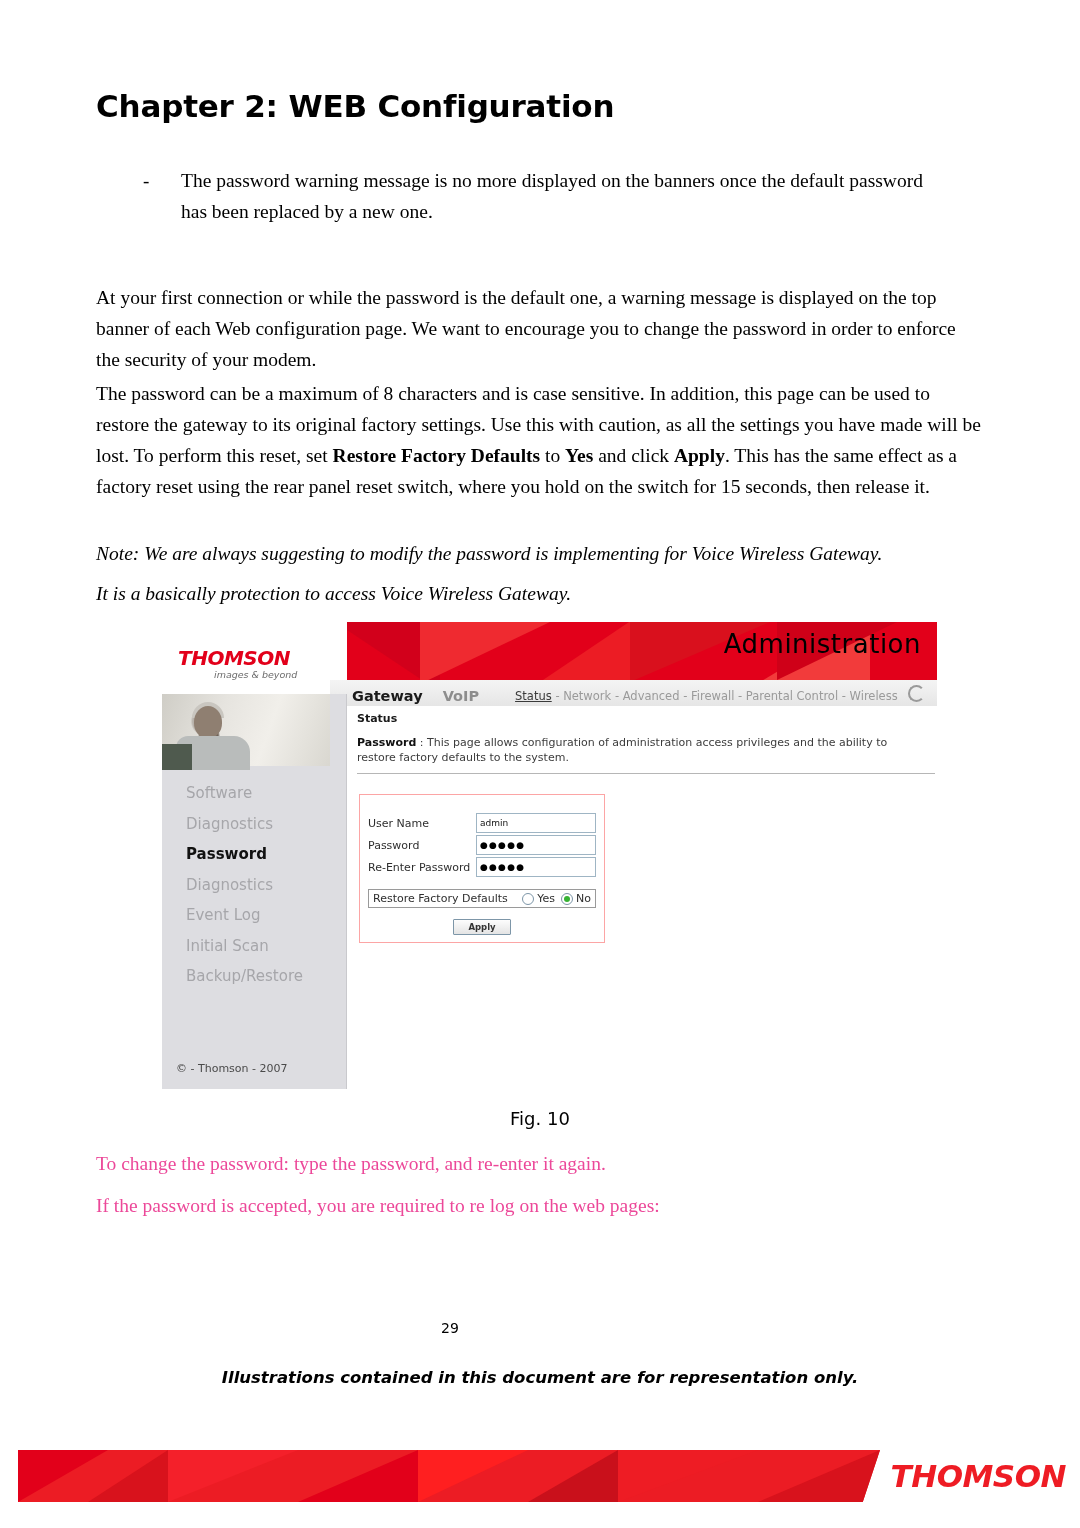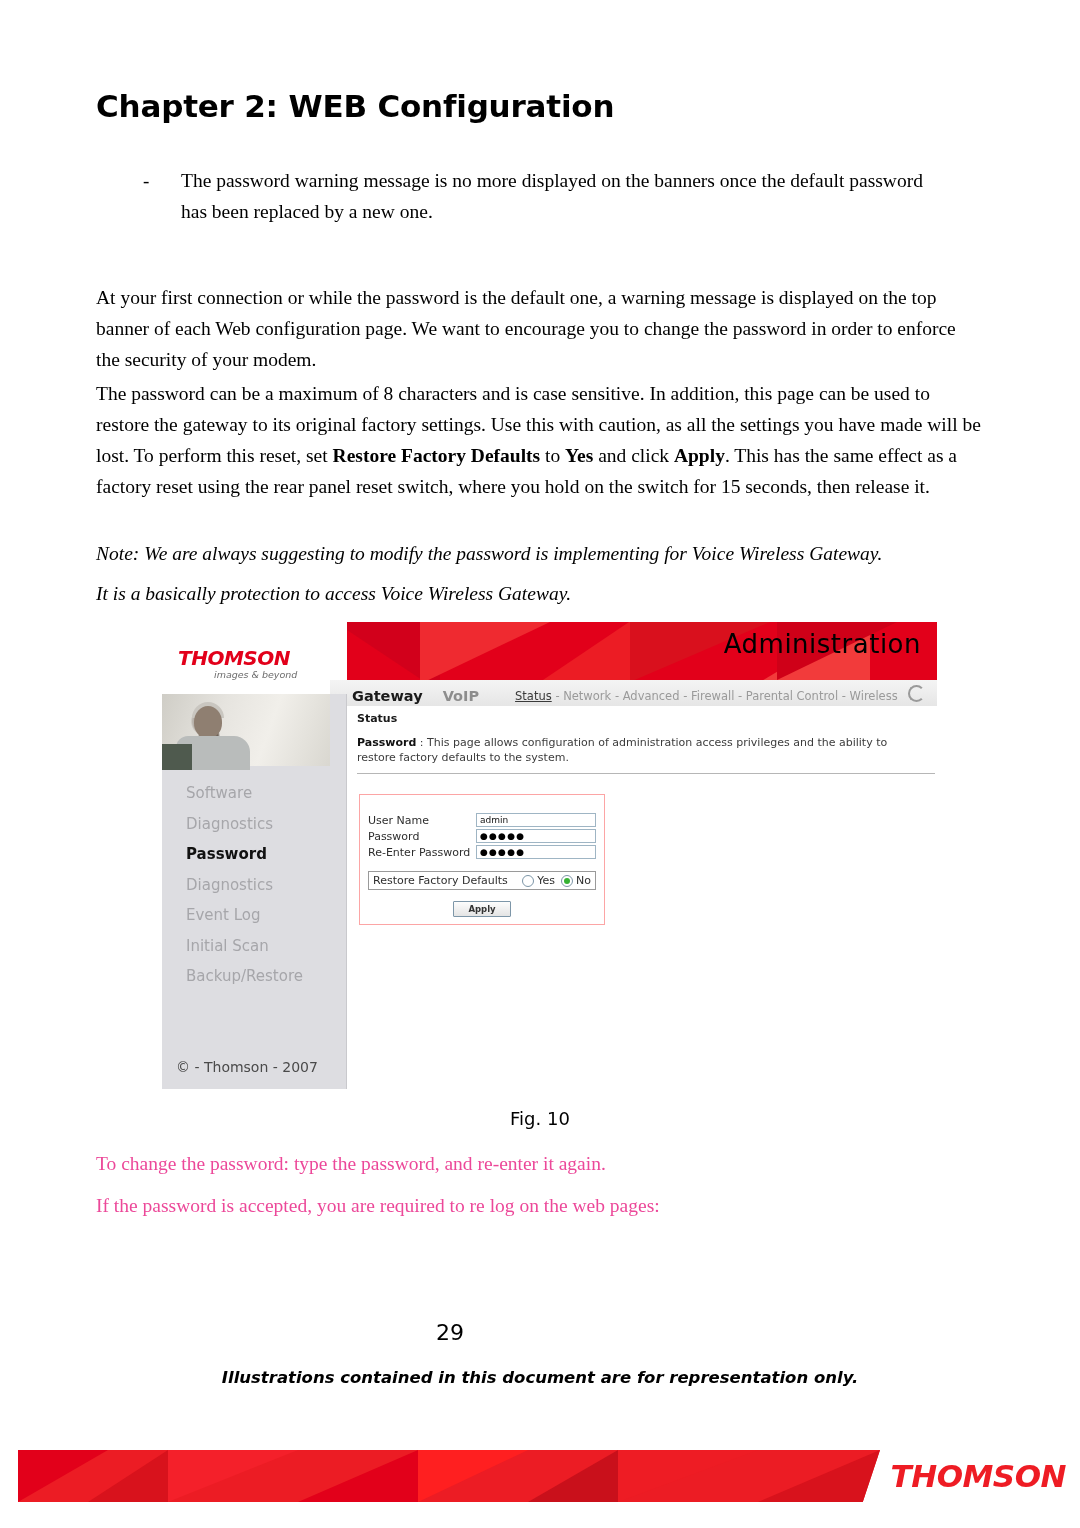--- a/index.html
+++ b/index.html
@@ -295,21 +295,21 @@
     white-space: nowrap;
   }
   .side-item.active {
     color: #111111;
     font-weight: bold;
   }
   .side-copy {
     position: absolute;
     left: 14px;
     bottom: 14px;
-    font-size: 14px;
+    font-size: 11px;
     color: #4a4a4a;
     white-space: nowrap;
   }
 
   
   .shot-main {
     position: absolute;
     left: 185px;
     top: 84px;
     right: 0;
@@ -355,21 +355,21 @@
   }
   .form-label {
     font-size: 11px;
     color: #2e2e2e;
     width: 108px;
     flex: 0 0 108px;
     white-space: nowrap;
   }
   .form-input {
     flex: 1;
-    height: 14px;
+    height: 20px;
     border: 1px solid #9fb5c4;
     background: #ffffff;
     font-size: 9px;
     color: #111;
     display: flex;
     align-items: center;
     padding-left: 3px;
     box-sizing: border-box;
   }
   .dots {
@@ -452,21 +452,21 @@
   .t2 { top: 1190px; }
 
   
   .page-number {
     position: absolute;
     left: 0;
     top: 1320px;
     width: 900px;
     text-align: center;
     font-family: "DejaVu Sans", sans-serif;
-    font-size: 22px;
+    font-size: 14px;
     color: #000;
   }
   .disclaimer {
     position: absolute;
     left: 0;
     top: 1368px;
     width: 1080px;
     text-align: center;
     font-family: "DejaVu Sans", sans-serif;
     font-style: italic;

